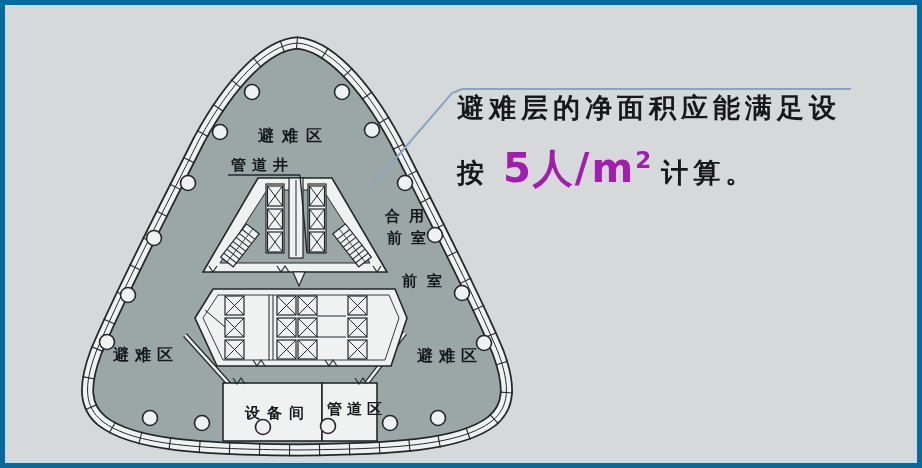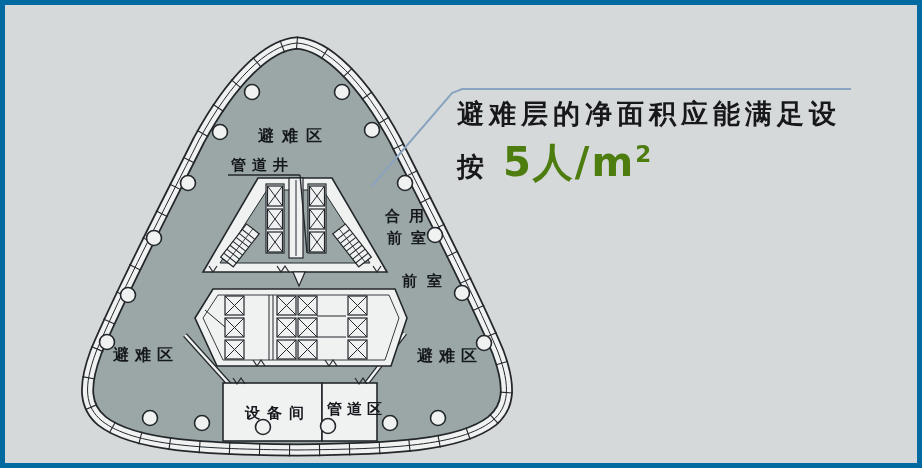--- a/index.html
+++ b/index.html
@@ -4,21 +4,21 @@
 <style>
   html,body{margin:0;padding:0;}
   #stage{
     position:relative; width:922px; height:468px; box-sizing:border-box;
     border:5px solid #0369a1; background:#d6d9da; overflow:hidden;
     font-family:"DejaVu Sans","Liberation Sans",sans-serif;
   }
   #plan-svg{position:absolute; left:50px; top:10px;}
   .overlay{position:absolute; left:0; top:0; pointer-events:none;}
   #annotation{
-    position:absolute; left:452px; top:90px; width:420px;
+    position:absolute; left:452px; top:84px; width:420px;
     color:#17181a; font-weight:600;
   }
   .ann-line{font-size:27px; letter-spacing:5px; line-height:37px; white-space:nowrap;}
   .ann-line3{margin-top:2px; display:flex; align-items:baseline; white-space:nowrap;}
   .hl{
     font-size:40px; font-weight:bold; letter-spacing:2px;
     margin:0 10px 0 14px; line-height:40px;
   }
   .hl sup{font-size:23px; font-weight:bold; letter-spacing:0;}
   text{font-family:"DejaVu Sans","Liberation Sans",sans-serif;}
@@ -272,17 +272,18 @@
   </svg>
 
   <svg class="overlay" width="922" height="468">
     <polyline points="367,181 447,88 457,84 846,84" fill="none" stroke="#8aa4c0" stroke-width="2"></polyline>
   </svg>
 
   <div id="annotation">
     <div class="ann-line">避难层的净面积应能满足设</div>
     <div class="ann-line ann-line3">
       <span>按</span>
-      <span class="hl" id="hl" style="color: #4d7c0f;"><span>5人/m</span><sup>2</sup></span>
+      <span class="hl" id="hl" style="color: #a21caf; margin-top: 12px;"><span>5人/m</span><sup>2</sup></span>
+      <span>计算。</span>
     </div>
   </div>
 
 </div>
 
 </body></html>

